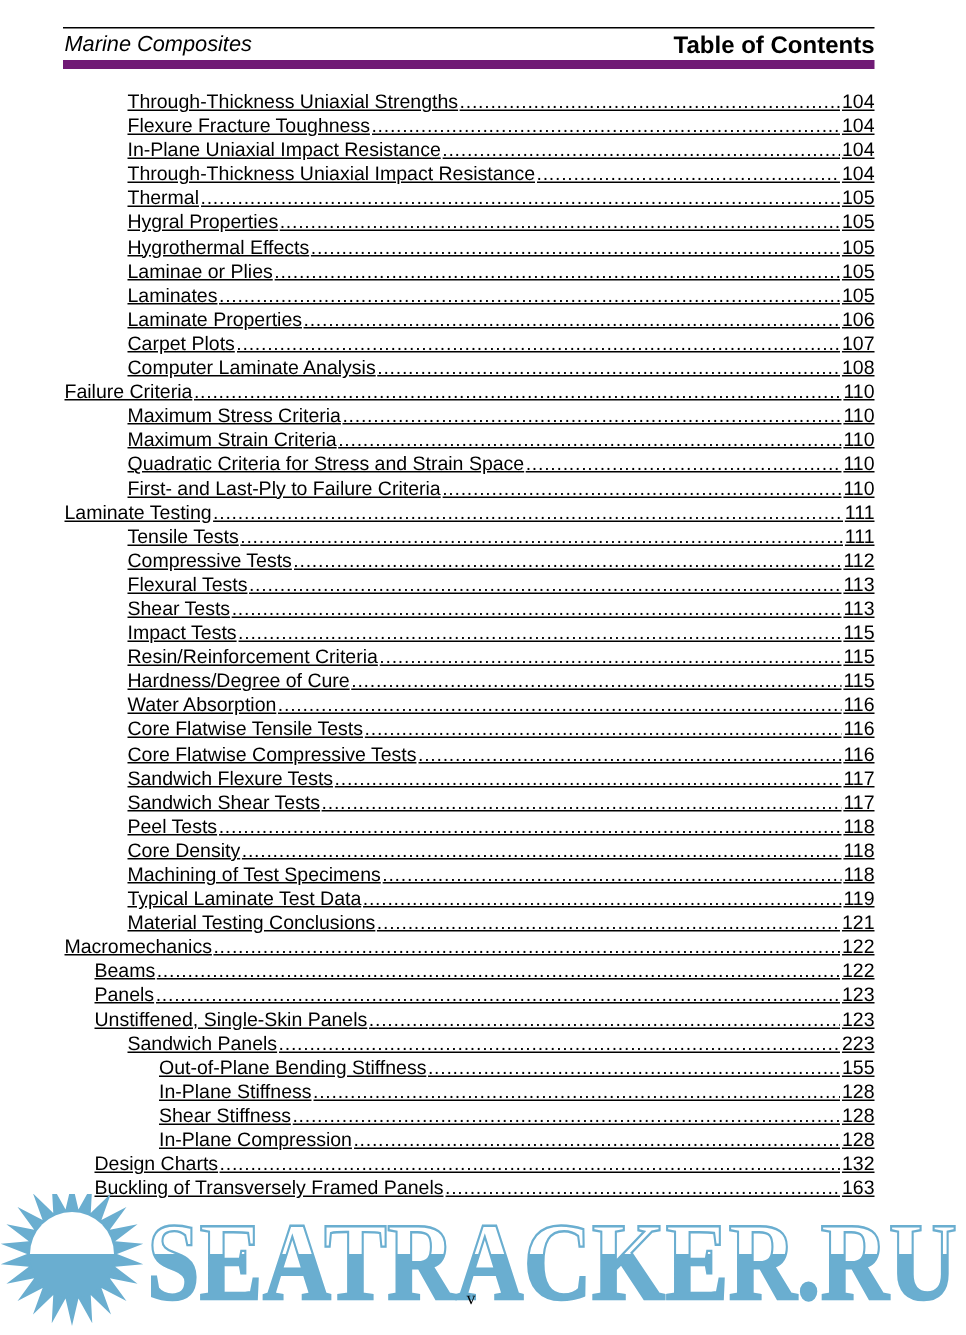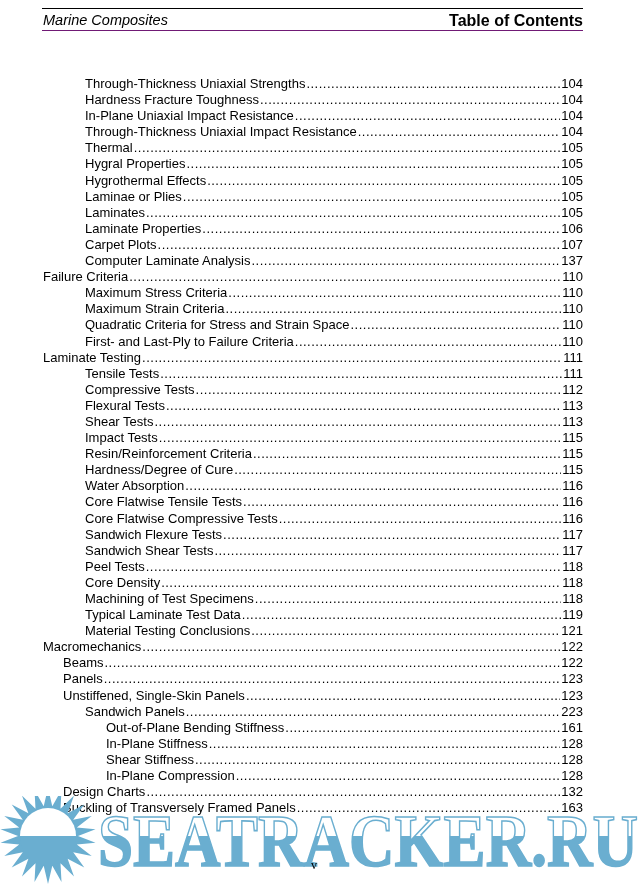--- a/index.html
+++ b/index.html
@@ -1,22 +1,22 @@
 <!DOCTYPE html>
 <html><head>
 <meta charset="utf-8">
 <style>
   html, body { margin:0; padding:0; background:#ffffff; }
   body { width:644px; height:890px; position:relative; overflow:hidden;
          font-family:"Liberation Sans", sans-serif; color:#000; }
-  .header { position:absolute; left:42px; top:8px; width:541px; height:21px;
-            border-top:1px solid #000; border-bottom:1px solid #701a75; }
+  .header { position:absolute; left:42px; top:18px; width:541px; height:21px;
+            border-top:1px solid #000; border-bottom:6px solid #701a75; }
   .header .left { position:absolute; left:1px; top:3px; font-style:italic; font-size:14.5px; }
   .header .right { position:absolute; right:0; top:3px; font-weight:bold; font-size:16px; }
-  .toc { position:absolute; left:42px; top:76px; width:541px; }
+  .toc { position:absolute; left:42px; top:60px; width:541px;text-decoration:underline; }
   .row { position:relative; height:16.1px; line-height:16px; font-size:13px; display:flex; align-items:baseline; }
   .row .title { white-space:nowrap; }
   .row .leader { flex:1; overflow:hidden; white-space:nowrap; margin:0 1px; letter-spacing:0.5px; }
   .row .leader::after { content:"................................................................................................................................................................................................................................................................"; }
   .row .page { white-space:nowrap; }
   .lvl0 { padding-left:1px;align-items:center; }
   .lvl1 { padding-left:21px; }
   .lvl2 { padding-left:43px; }
   .lvl3 { padding-left:64px; }
   .watermark { position:absolute; left:0; top:796px; width:644px; height:94px; pointer-events:none; }
@@ -30,21 +30,21 @@
   <span class="right">Table of Contents</span>
 </div>
 
 <div class="toc" id="toc">
     <div class="row lvl2">
       <span class="title">Through-Thickness Uniaxial Strengths</span>
       <span class="leader"></span>
       <span class="page">104</span>
     </div>
     <div class="row lvl2">
-      <span class="title">Hardness Fracture Toughness</span>
+      <span class="title">Flexure Fracture Toughness</span>
       <span class="leader"></span>
       <span class="page">104</span>
     </div>
     <div class="row lvl2">
       <span class="title">In-Plane Uniaxial Impact Resistance</span>
       <span class="leader"></span>
       <span class="page">104</span>
     </div>
     <div class="row lvl2">
       <span class="title">Through-Thickness Uniaxial Impact Resistance</span>
@@ -82,21 +82,21 @@
       <span class="page">106</span>
     </div>
     <div class="row lvl2">
       <span class="title">Carpet Plots</span>
       <span class="leader"></span>
       <span class="page">107</span>
     </div>
     <div class="row lvl2">
       <span class="title">Computer Laminate Analysis</span>
       <span class="leader"></span>
-      <span class="page">137</span>
+      <span class="page">108</span>
     </div>
     <div class="row lvl0">
       <span class="title">Failure Criteria</span>
       <span class="leader"></span>
       <span class="page">110</span>
     </div>
     <div class="row lvl2">
       <span class="title">Maximum Stress Criteria</span>
       <span class="leader"></span>
       <span class="page">110</span>
@@ -227,21 +227,21 @@
       <span class="page">123</span>
     </div>
     <div class="row lvl2">
       <span class="title">Sandwich Panels</span>
       <span class="leader"></span>
       <span class="page">223</span>
     </div>
     <div class="row lvl3">
       <span class="title">Out-of-Plane Bending Stiffness</span>
       <span class="leader"></span>
-      <span class="page">161</span>
+      <span class="page">155</span>
     </div>
     <div class="row lvl3">
       <span class="title">In-Plane Stiffness</span>
       <span class="leader"></span>
       <span class="page">128</span>
     </div>
     <div class="row lvl3">
       <span class="title">Shear Stiffness</span>
       <span class="leader"></span>
       <span class="page">128</span>

